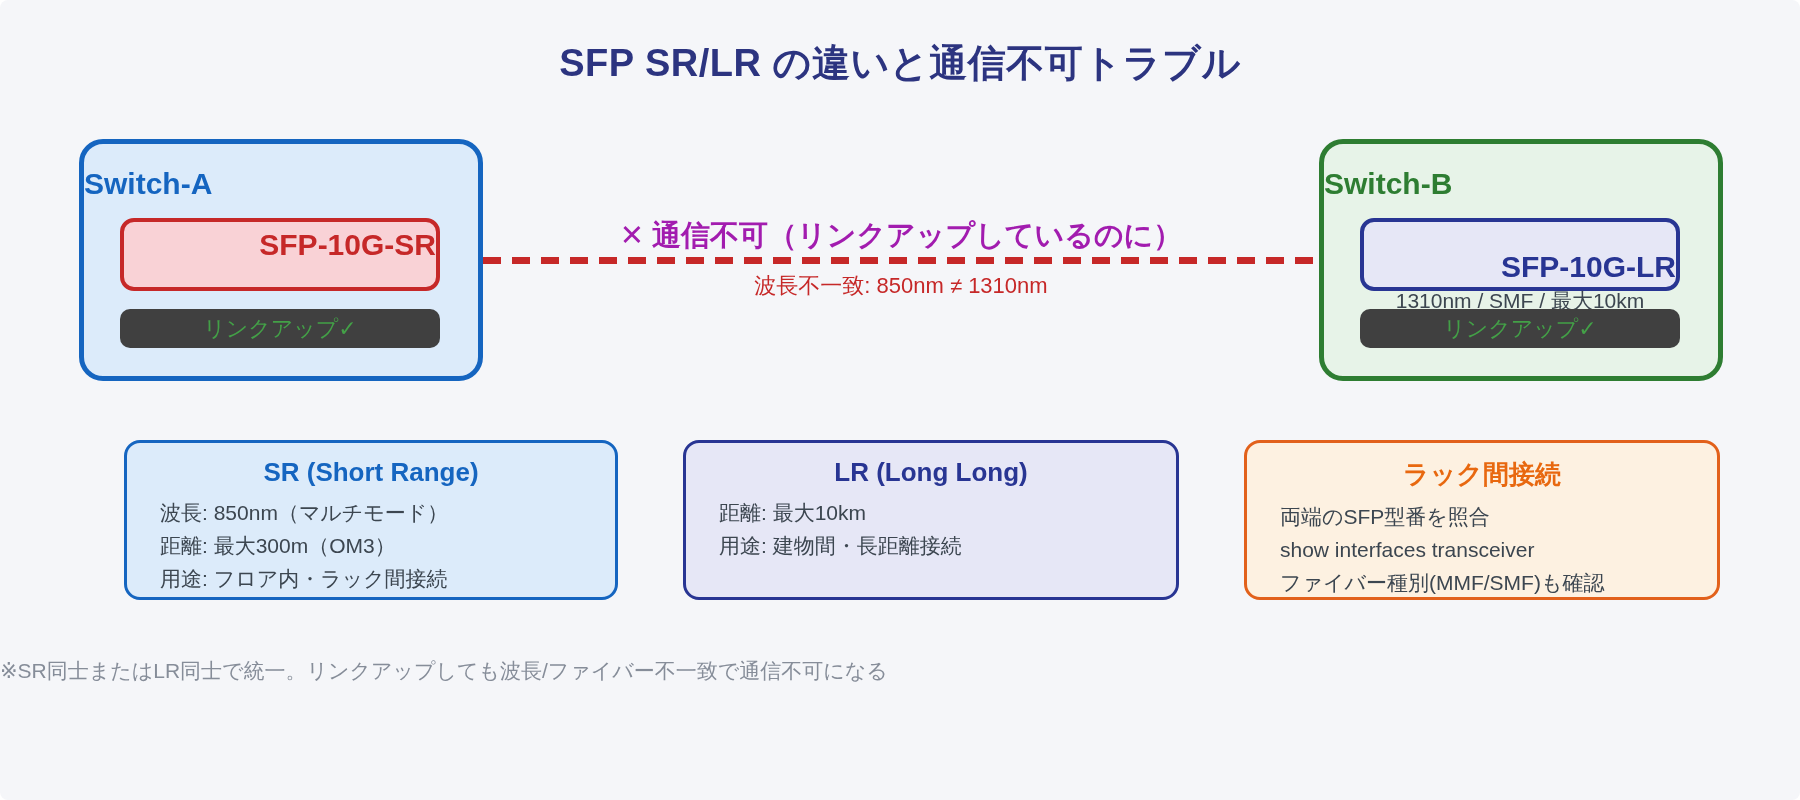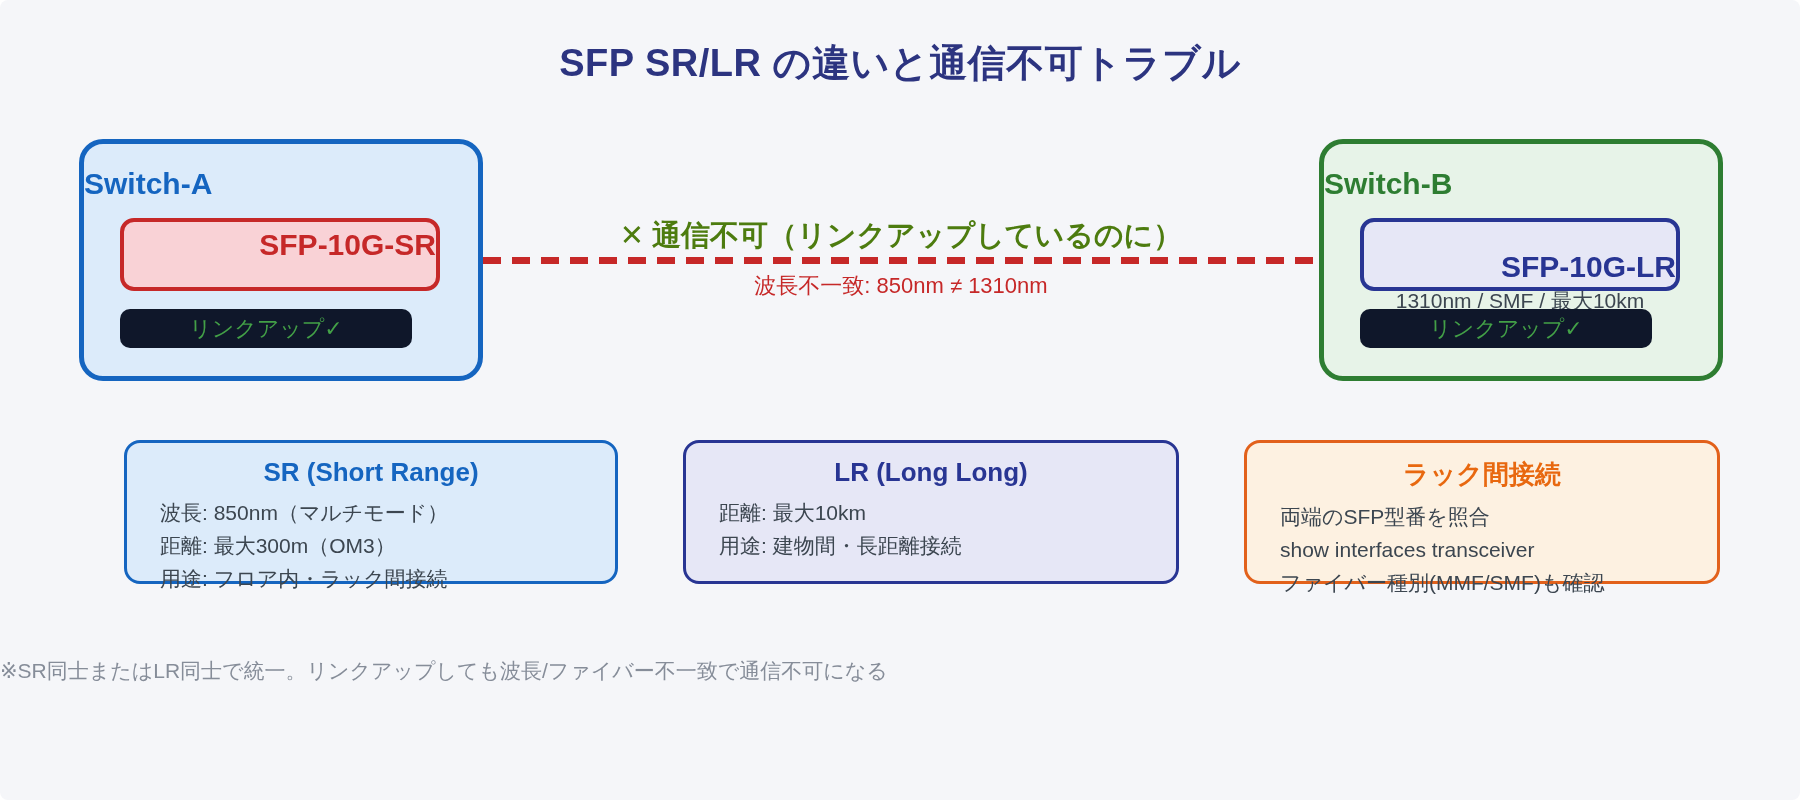--- a/index.html
+++ b/index.html
@@ -42,45 +42,45 @@
     border-radius: 14px; text-align: center;
   }
   .module-a { background: #f9d2d6; border: 4px solid #c62828; }
   .module-b { background: #e6e7f6; border: 4px solid #283593; }
   .module-model { font-size: 30px; font-weight: bold; margin-top: 6px; text-align: right; }
   .module-a .module-model { color: #c62828; }
   .module-b .module-model { color: #283593; margin-top: 28px; }
   .module-specs { font-size: 21px; color: #3c4650; margin-top: 3px; }
   .linkup-badge {
     position: absolute; left: 36px; top: 165px;
-    width: 292px; height: 39px;
-    background: #0f172a; border-radius: 10px;
+    width: 320px; height: 39px;
+    background: #404040; border-radius: 10px;
     color: #43a047; font-size: 22px;
     text-align: center; line-height: 39px;
   }
   
   .dashed-line {
     position: absolute; left: 483px; top: 257px;
     width: 836px; height: 7px;
     background: repeating-linear-gradient(90deg, #c62828 0 18px, transparent 18px 29px);
   }
   .error-label {
     position: absolute; left: 483px; top: 216px; width: 836px;
     text-align: center;
-    font-size: 29px; font-weight: bold; color: #4d7c0f;
+    font-size: 29px; font-weight: bold; color: #a21caf;
   }
   .error-label .cross { margin-right: 8px; }
   .mismatch-label {
     position: absolute; left: 483px; top: 271px; width: 836px;
     text-align: center;
     font-size: 22px; color: #c62828;
   }
   
   .info-card {
-    position: absolute; top: 440px; height: 144px;
+    position: absolute; top: 440px; height: 160px;
     border-radius: 16px;
     padding: 14px 33px 12px;
   }
   .card-sr    { left: 124px;  width: 494px; background: #dcebfa; border: 3px solid #1565c0; }
   .card-lr    { left: 683px;  width: 496px; background: #e6e7f6; border: 3px solid #283593; }
   .card-check { left: 1244px; width: 476px; background: #fdf1e1; border: 3px solid #e2611b; }
   .card-title {
     text-align: center; font-size: 26px; font-weight: bold;
     margin-bottom: 8px;
   }

